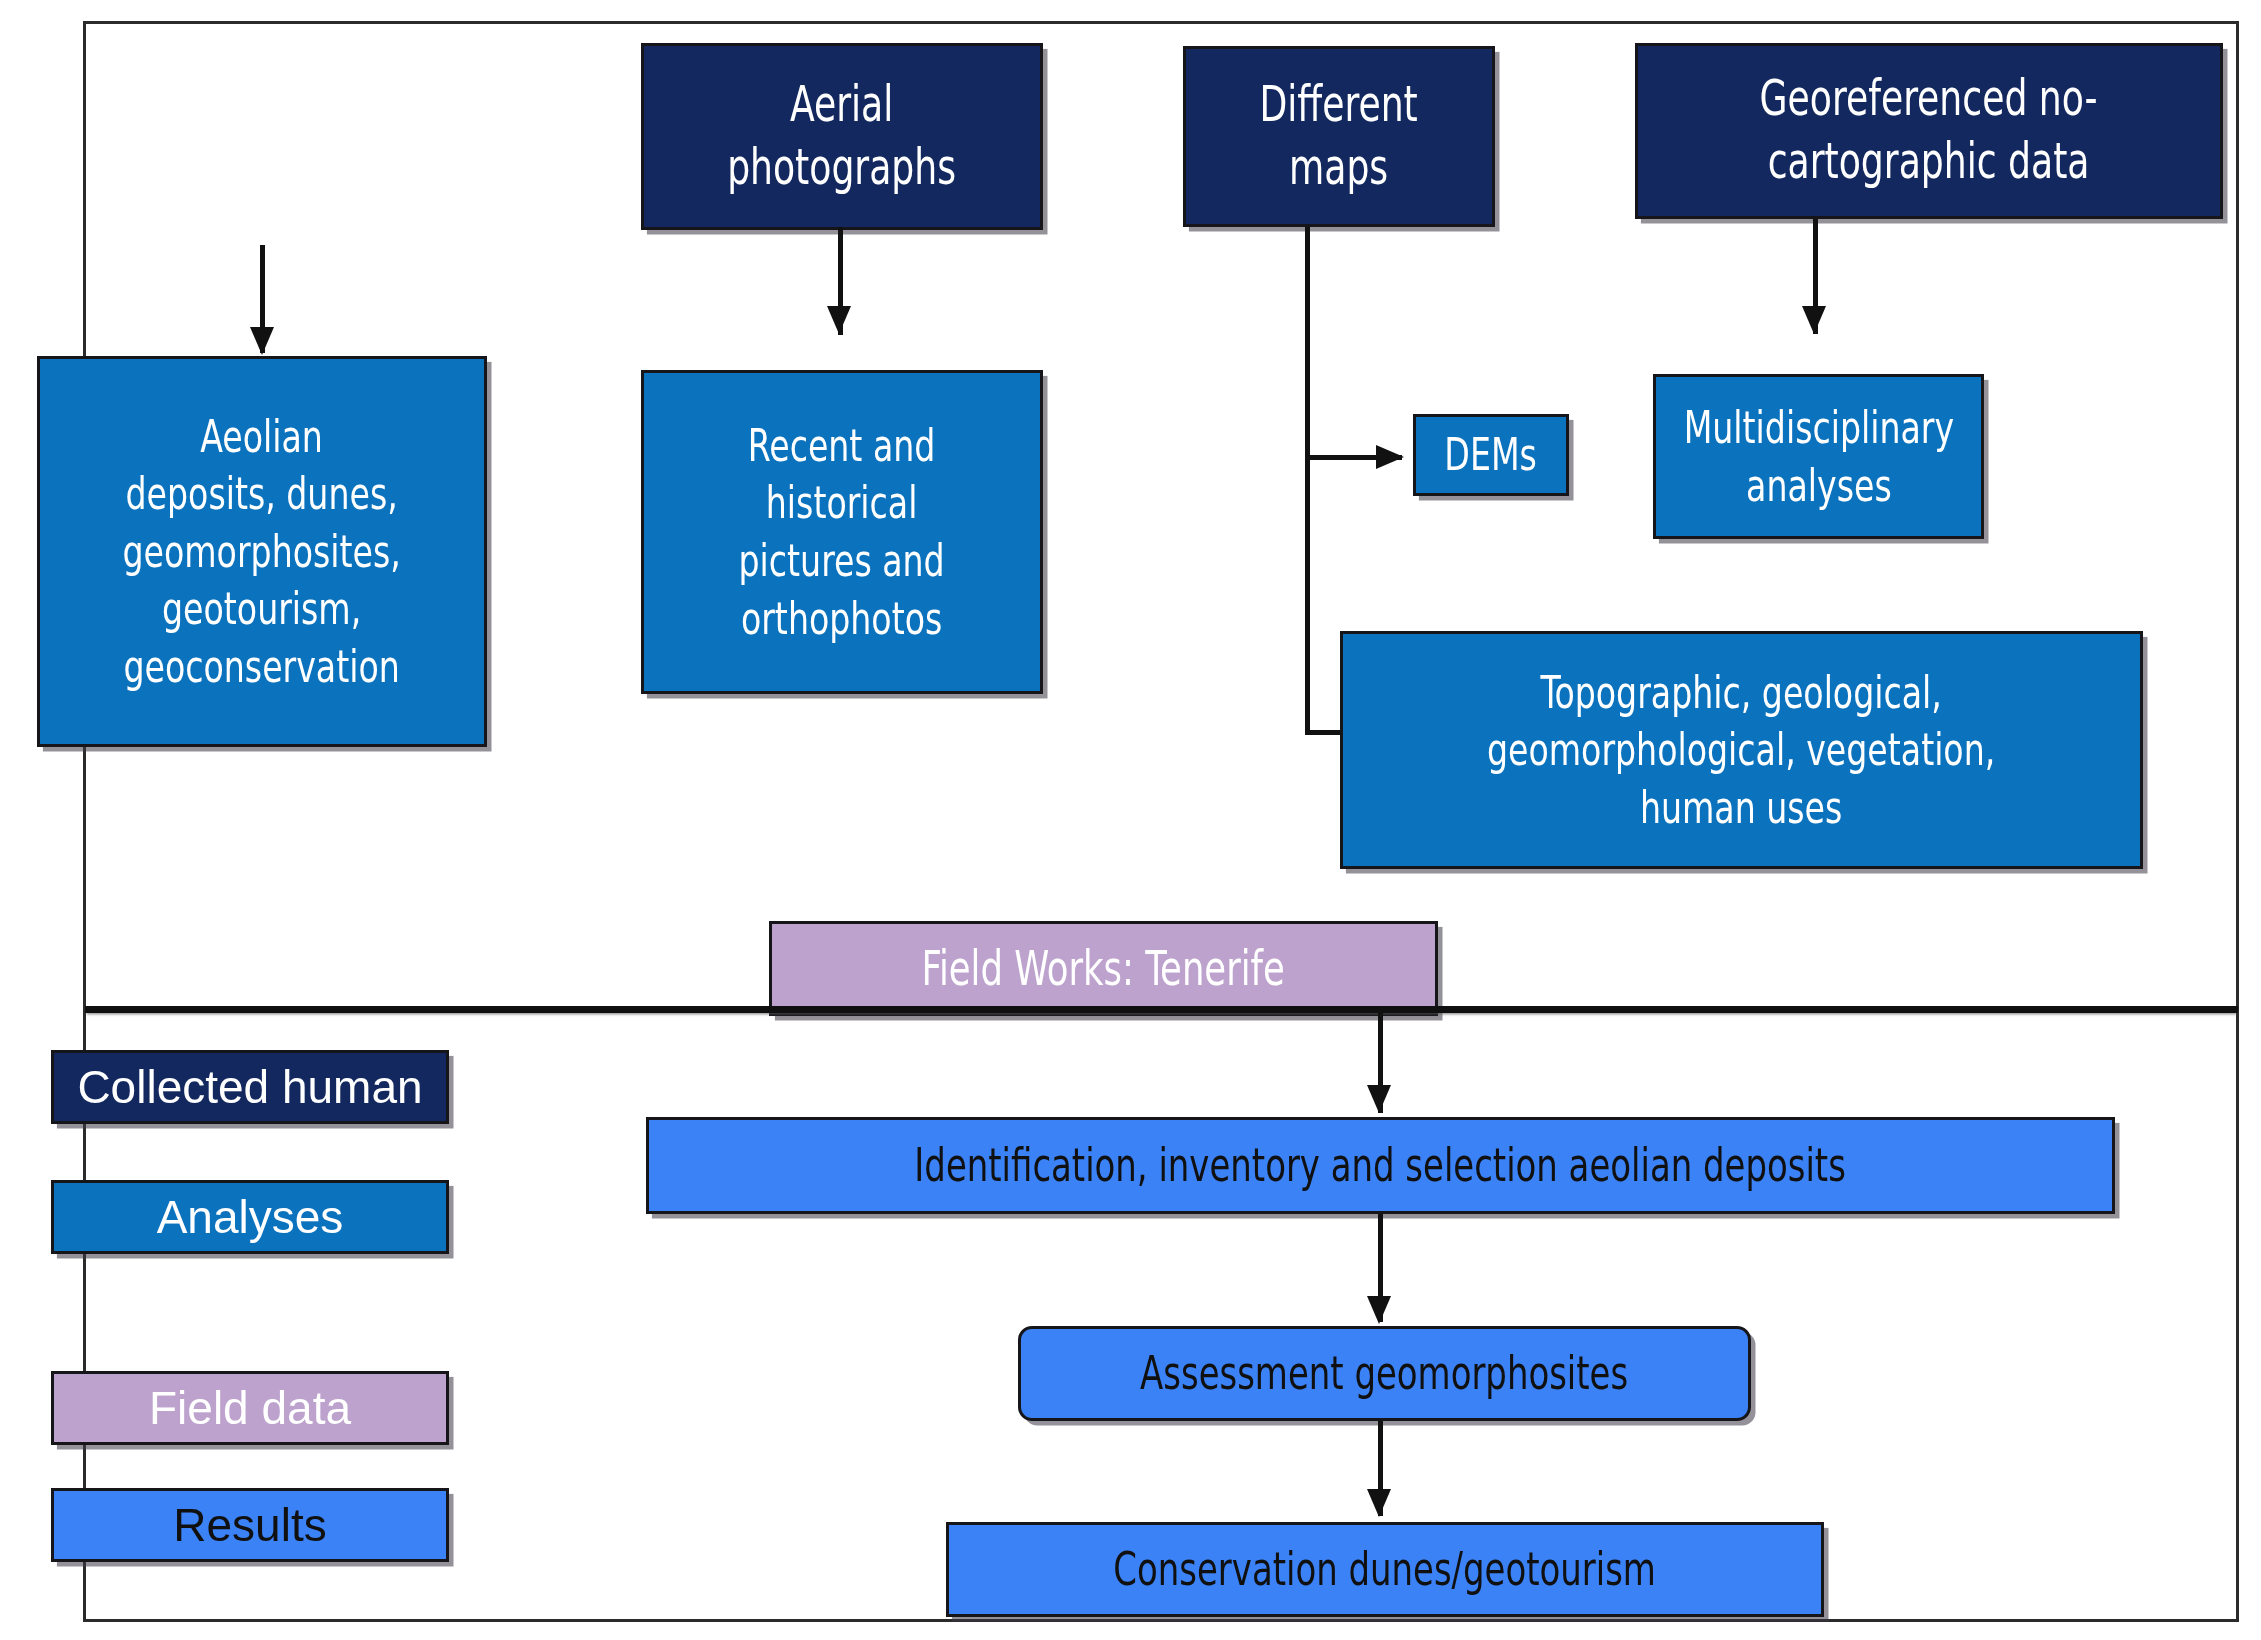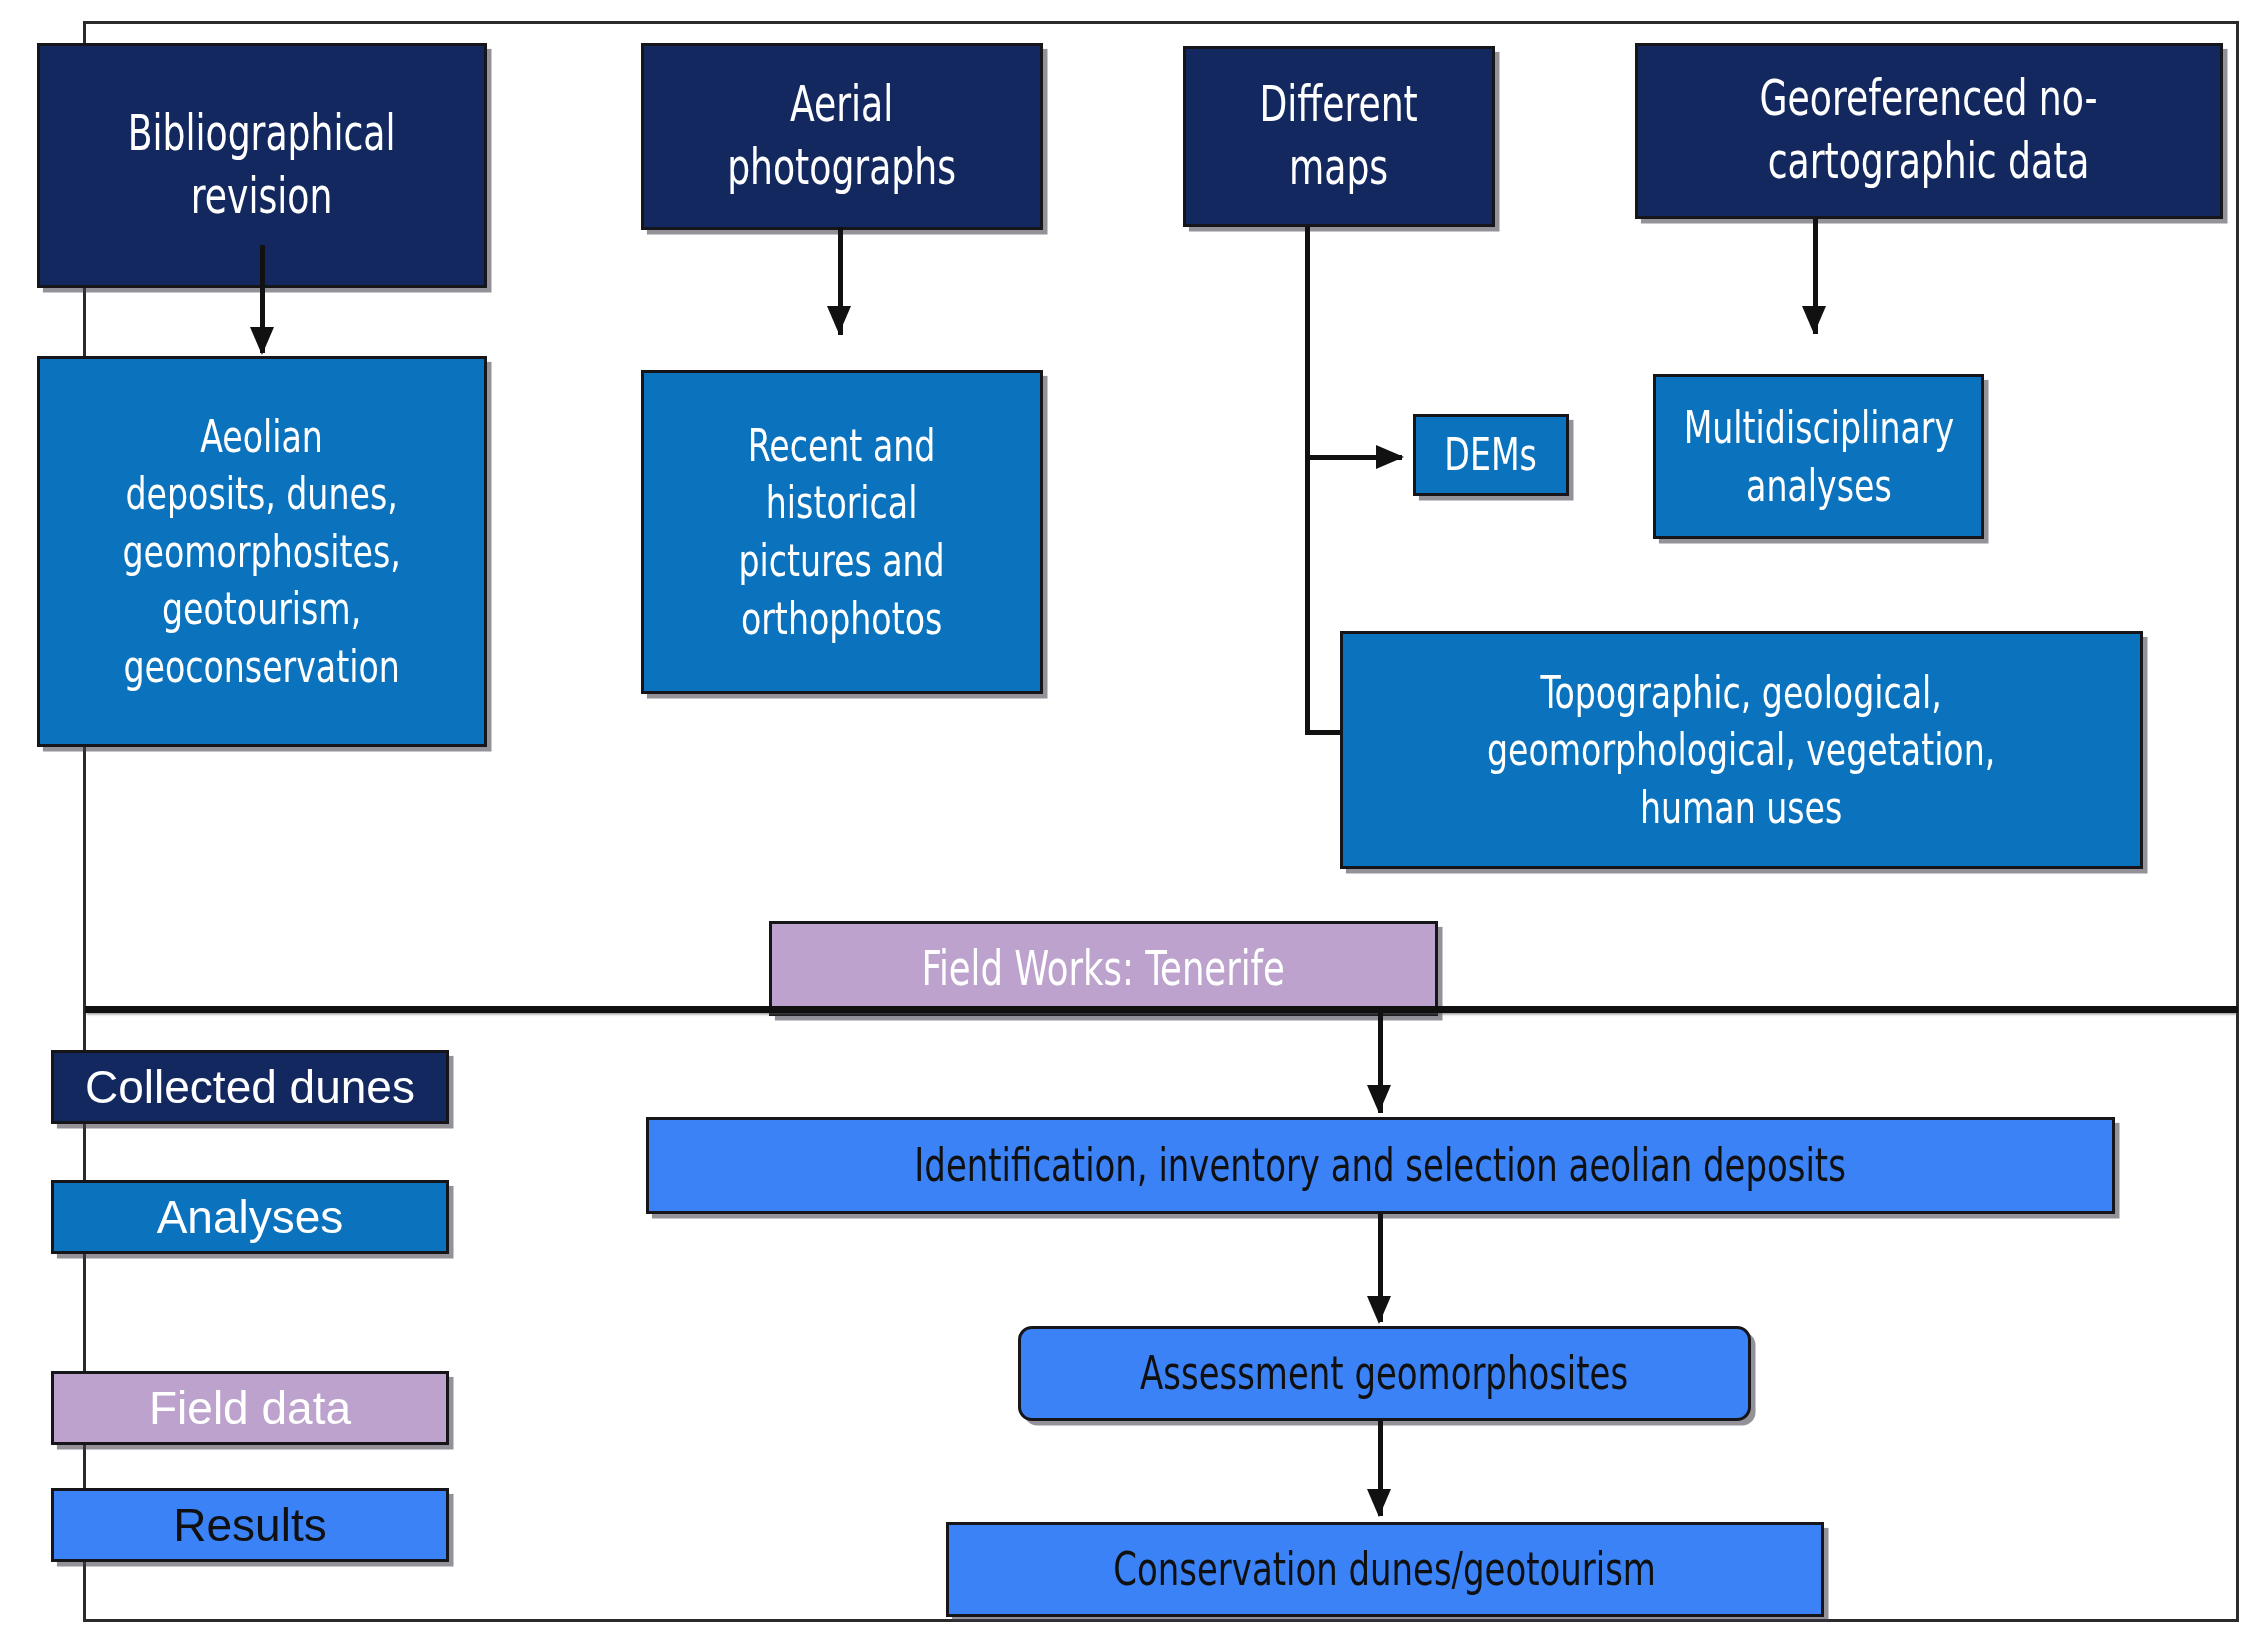--- a/index.html
+++ b/index.html
@@ -74,24 +74,20 @@
     box-shadow:0 3px 2.2px -1.5px rgba(90,90,90,.6);
   }
 </style>
 </head>
 <body>
 
 <div id="stage">
 
   <div class="frame"></div>
 
-  <div class="node navy" style="left:37px;top:43px;width:450px;height:245px;font-size:49px;">
-    <span class="cond">Bibliographical
-revision</span>
-  </div>
 
   <div class="node navy" style="left:641px;top:43px;width:402px;height:187px;font-size:49px;">
     <span class="cond">Aerial
 photographs</span>
   </div>
 
   <div class="node navy" style="left:1183px;top:46px;width:312px;height:181px;font-size:49px;">
     <span class="cond">Different
 maps</span>
   </div>
@@ -149,21 +145,21 @@
   <div class="node purple" style="left:769px;top:873px;width:669px;height:95px;font-size:48px;">
     <span class="cond">Field Works: Tenerife</span>
   </div>
 
   <div class="divider" style="left:85px;top:1006px;width:2153px;"></div>
 
   <div class="vline" style="left:1378px;top:1009px;height:104px;"></div>
   <div class="arrowdown" style="left:1367px;top:1085px;"></div>
 
   <div class="node navy" style="left:51px;top:1050px;width:398px;height:74px;font-size:46px;">
-    <span class="legendtext">Collected dunes</span>
+    <span class="legendtext">Collected human</span>
   </div>
 
   <div class="node blue" style="left:51px;top:1180px;width:398px;height:74px;font-size:46px;">
     <span class="legendtext">Analyses</span>
   </div>
 
   <div class="node purple" style="left:51px;top:1323px;width:398px;height:74px;font-size:46px;">
     <span class="legendtext">Field data</span>
   </div>
 

